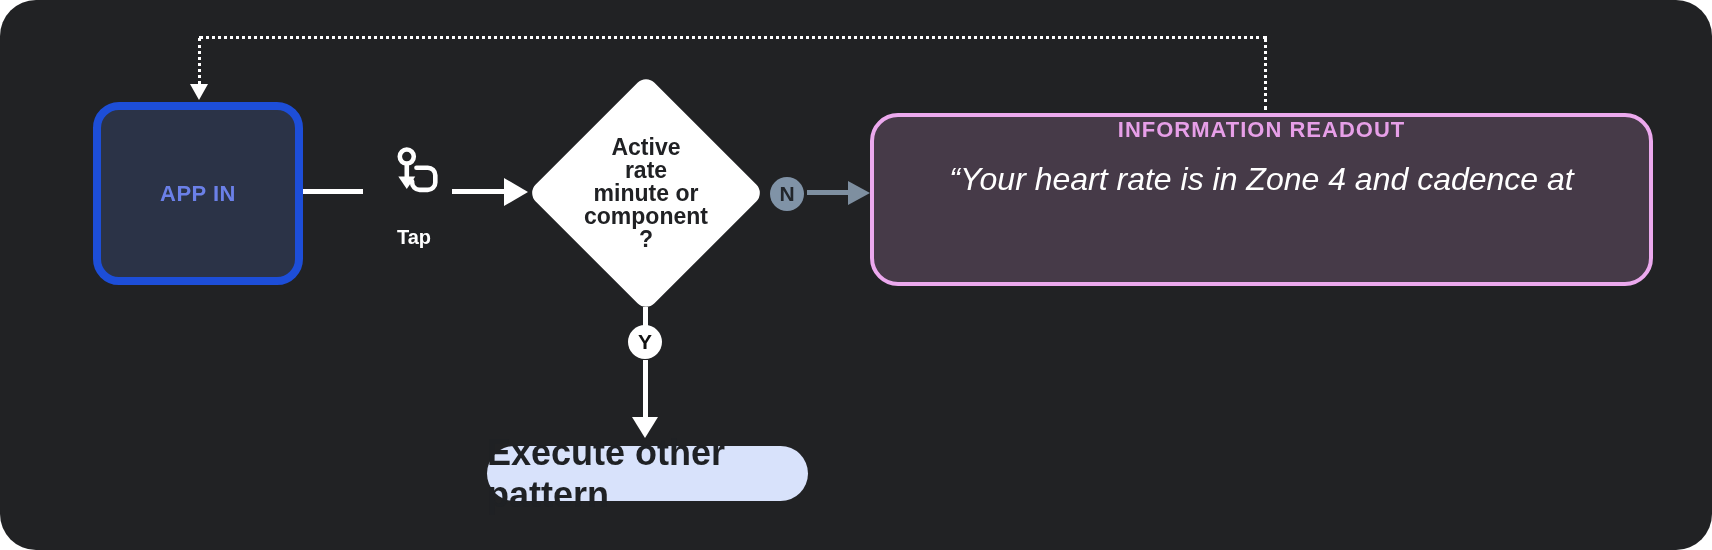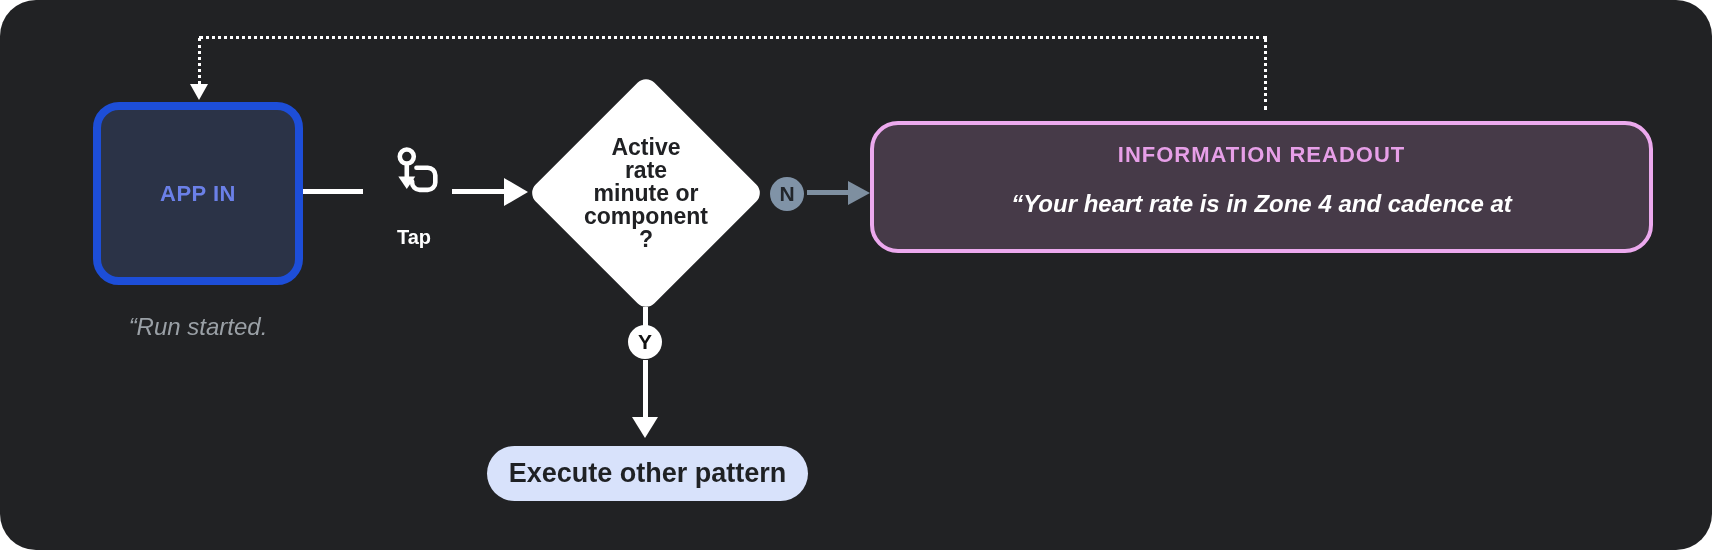--- a/index.html
+++ b/index.html
@@ -49,57 +49,56 @@
   
   .n-circle{left:770px;top:177px;width:34px;height:34px;border-radius:50%;
     background:#8093A7;color:#22262B;font-weight:bold;font-size:21px;
     display:flex;align-items:center;justify-content:center;}
   .arrow2-shaft{left:807px;top:190px;width:42px;height:5px;background:#7E8FA0;}
   .arrow2-head{left:848px;top:181px;width:0;height:0;
     border-top:12px solid transparent;border-bottom:12px solid transparent;
     border-left:22px solid #7E8FA0;}
 
   
-  .readout-box{left:870px;top:113px;width:783px;height:132px;box-sizing:border-box;
+  .readout-box{left:870px;top:113px;width:783px;height:173px;box-sizing:border-box;
     background:#463A48;border:4px solid #ECA9EE;border-radius:28px;
-    padding-top:17px;text-align:center;margin-top:8px;}
+    padding-top:0;text-align:center;}
   .readout-title{color:#E79FE8;font-weight:bold;font-size:22px;letter-spacing:1px;}
-  .readout-quote{margin-top:16px;color:#ffffff;font-weight:bold;font-style:italic;
-    font-size:24px;line-height:40px;}
+  .readout-quote{margin-top:16px;color:#ffffff;font-weight:normal;font-style:italic;
+    font-size:32px;line-height:40px;}
 
   
   .yes-connector{left:643px;top:307px;width:5px;height:20px;background:#ffffff;}
   .y-circle{left:628px;top:325px;width:34px;height:34px;border-radius:50%;
     background:#ffffff;color:#111111;font-weight:bold;font-size:21px;
     display:flex;align-items:center;justify-content:center;}
   .arrow3-shaft{left:643px;top:360px;width:5px;height:58px;background:#ffffff;}
   .arrow3-head{left:632px;top:417px;width:0;height:0;
     border-left:13px solid transparent;border-right:13px solid transparent;
     border-top:21px solid #ffffff;}
 
   
   .pill{left:487px;top:446px;width:321px;height:55px;border-radius:28px;
     background:#D8E2FB;display:flex;align-items:center;justify-content:center;
-    color:#1F2124;font-weight:bold;font-size:27px;}
+    color:#1F2124;font-weight:bold;font-size:36px;}
 </style>
 </head>
 <body>
 
 <div class="canvas">
 
   <div class="abs dot-h"></div>
   <div class="abs dot-v-left"></div>
   <div class="abs dot-v-right"></div>
   <div class="abs loop-arrowhead"></div>
 
   <div class="abs app-box">
     <span>APP IN</span>
   </div>
   <div class="abs app-quote">
-    <div>“Run started.</div>
   </div>
 
   <div class="abs line1"></div>
   <svg class="abs tap-svg" width="58" height="58" viewBox="0 0 24 24" fill="none">
     <circle cx="8.6" cy="5.2" r="2.9" stroke="#ffffff" stroke-width="1.9"></circle>
     <path d="M8.6 8.6 L8.6 14.2" stroke="#ffffff" stroke-width="1.9"></path>
     <path d="M5.1 13.4 L12.1 13.4 L8.6 18.6 Z" fill="#ffffff"></path>
     <path d="M12.6 9.8 L17.3 9.8 A3.1 3.1 0 0 1 20.4 12.9 L20.4 15.9 A3.1 3.1 0 0 1 17.3 19 L13.9 19 A3.1 3.1 0 0 1 10.8 15.9 L10.8 15.4" stroke="#ffffff" stroke-width="1.9" stroke-linecap="round"></path>
   </svg>
   <div class="abs tap-label">Tap</div>

